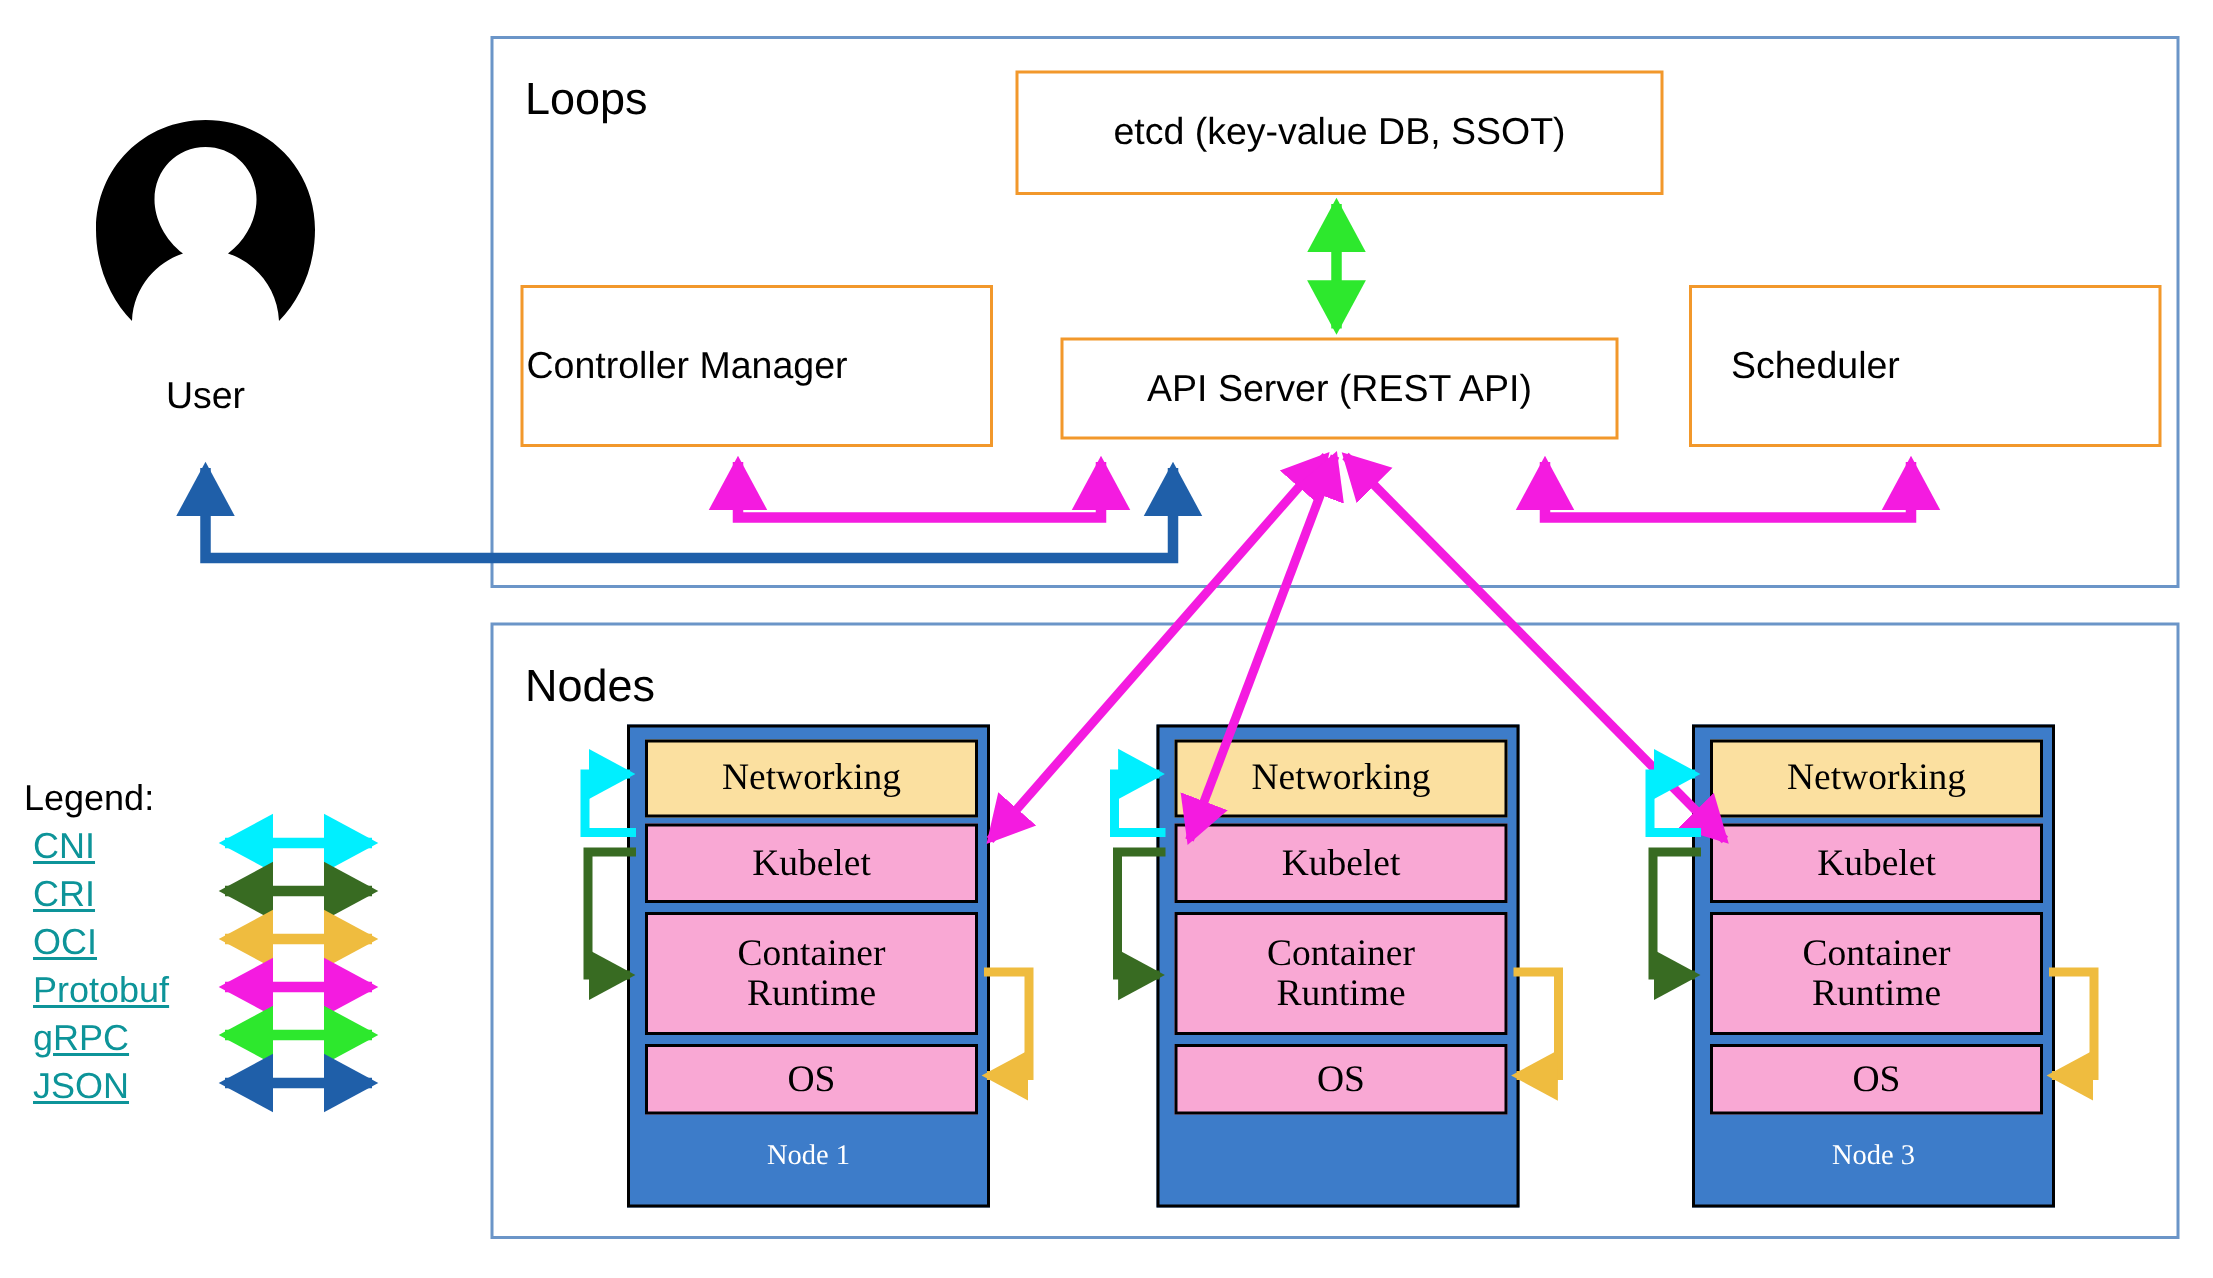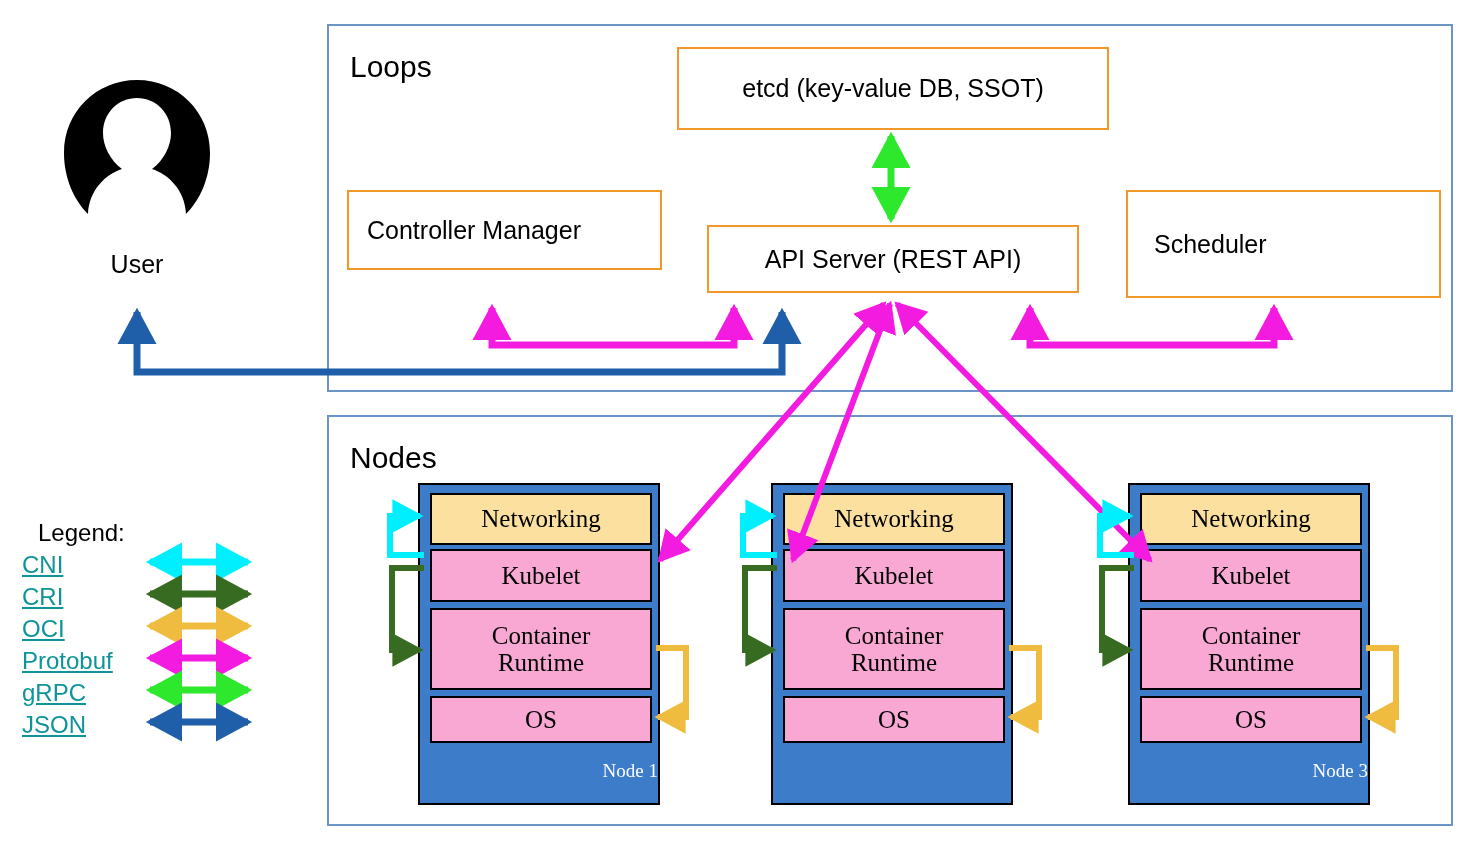--- a/index.html
+++ b/index.html
@@ -33,21 +33,21 @@
   .node{
     position:absolute;box-sizing:border-box;background:#3D7CC9;border:2px solid #000;font-family:Liberation Serif, serif;
   }
   .node-row{
     position:absolute;box-sizing:border-box;border:2px solid #000;background:#f9a8d4;
     display:flex;align-items:center;justify-content:center;text-align:center;
     font-size:25px;line-height:1.1;color:#000;
   }
   .node-row.net{background:#FBE0A0;}
   .node-name{
-    position:absolute;color:#ffffff;font-size:19px;text-align:right;width:100%;
+    position:absolute;color:#ffffff;font-size:19px;text-align:center;width:100%;
     left:0;white-space:nowrap;
   }
 
   
   .legend-title{position:absolute;font-size:24px;color:#000;white-space:nowrap;}
   .legend-link{
     position:absolute;font-size:24px;color:#0D9499;text-decoration:underline;
     white-space:nowrap;cursor:pointer;
   }
 
@@ -74,21 +74,21 @@
 </div>
 <div class="user-label" style="left:62px;top:250px;width:150px;">User</div>
 
 <div class="group" style="left:327px;top:24px;width:1126px;height:368px;"></div>
 <div class="group-title" style="left:350px;top:52px;">Loops</div>
 
 <div class="obox" style="left:677px;top:47px;width:432px;height:83px;">
   <span>etcd (key-value DB, SSOT)</span>
 </div>
 
-<div class="obox" style="left:347px;top:190px;width:315px;height:80px;flex-direction:column;align-items:flex-start;padding-left:18px;justify-content:center;">
+<div class="obox" style="left:347px;top:190px;width:315px;height:108px;flex-direction:column;align-items:flex-start;padding-left:2px;justify-content:center;">
   <span>Controller Manager</span>
 </div>
 
 <div class="obox" style="left:707px;top:225px;width:372px;height:68px;">
   <span>API Server (REST API)</span>
 </div>
 
 <div class="obox" style="left:1126px;top:190px;width:315px;height:108px;flex-direction:column;align-items:flex-start;padding-left:26px;justify-content:center;">
   <span>Scheduler</span>
 </div>
@@ -139,21 +139,21 @@
   <div class="node-row" style="left:10px;top:123px;width:222px;height:82px;flex-direction:column;">
     <span>Container</span>
     <span>Runtime</span>
   </div>
   <div class="node-row" style="left:10px;top:211px;width:222px;height:47px;">
     <span>OS</span>
   </div>
   <div class="node-name" style="top:275px;">Node 3</div>
 </div>
 
-<div class="legend-title" style="left:38px;top:519px;">Legend:</div>
+<div class="legend-title" style="left:16px;top:519px;">Legend:</div>
 <div class="legend-link" style="left:22px;top:551px;">CNI</div>
 <div class="legend-link" style="left:22px;top:583px;">CRI</div>
 <div class="legend-link" style="left:22px;top:615px;">OCI</div>
 <div class="legend-link" style="left:22px;top:647px;">Protobuf</div>
 <div class="legend-link" style="left:22px;top:679px;">gRPC</div>
 <div class="legend-link" style="left:22px;top:711px;">JSON</div>
 
 <svg class="overlay" viewBox="0 0 1475 852" xmlns="http://www.w3.org/2000/svg">
   <defs>
 

